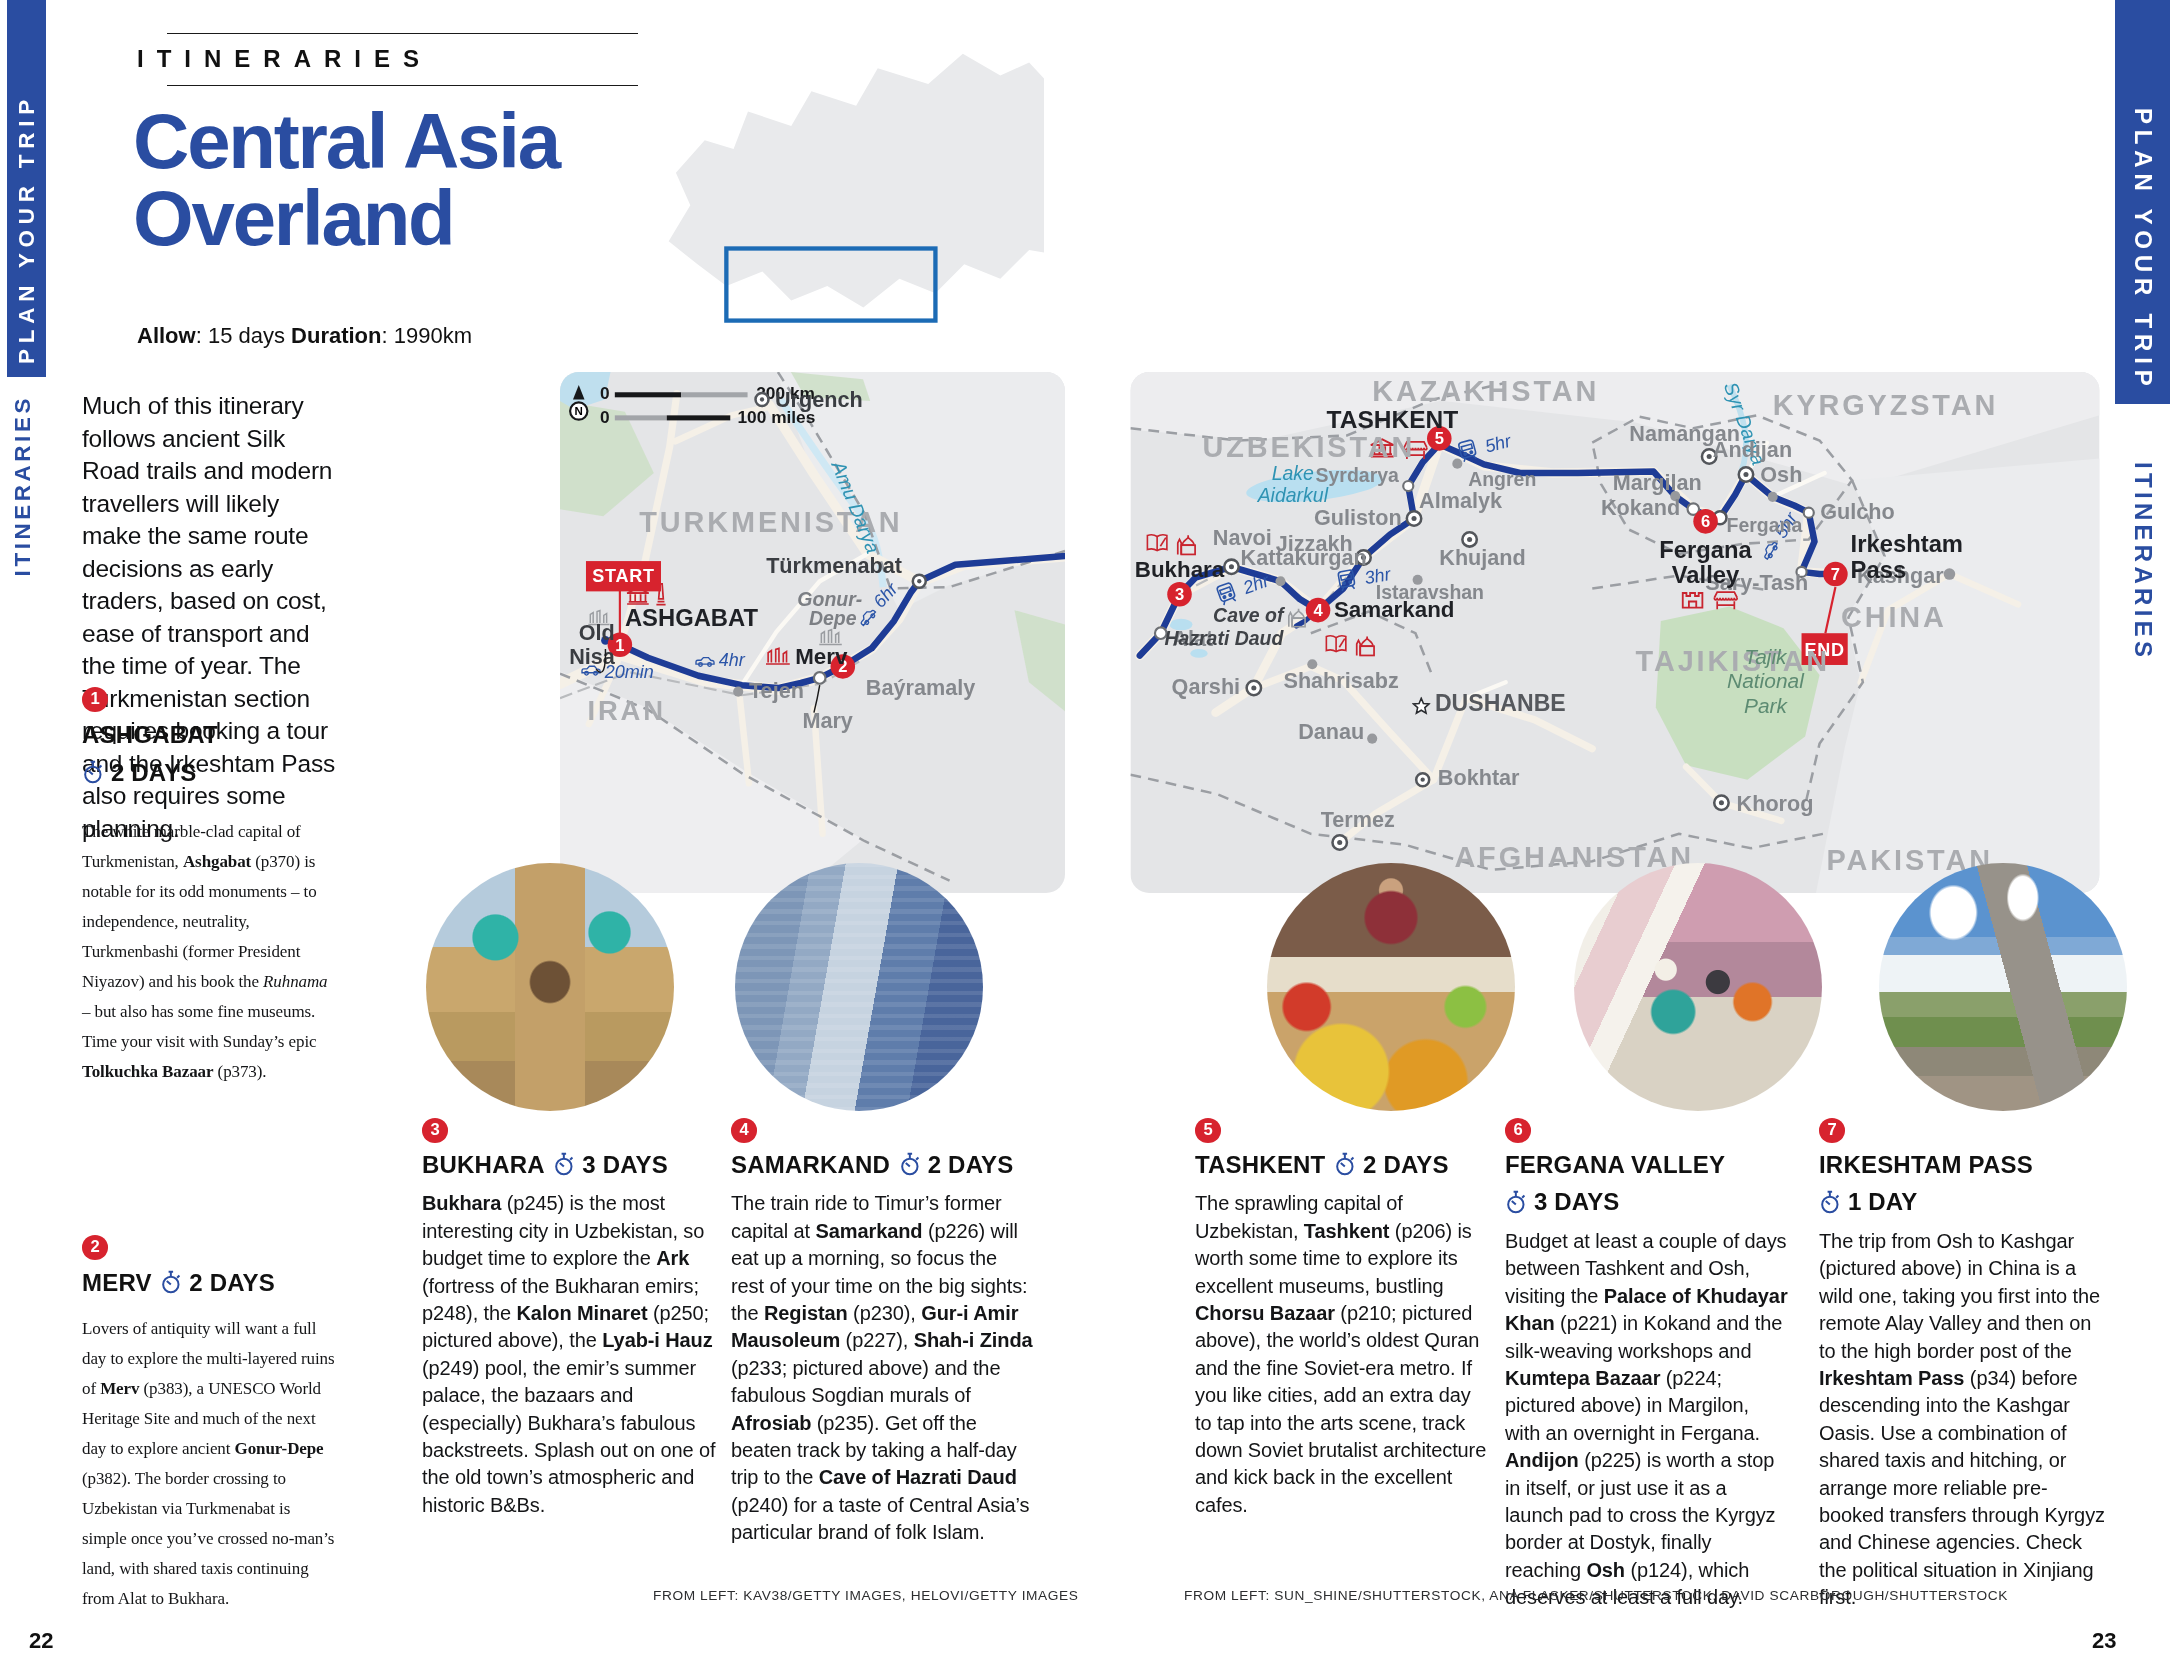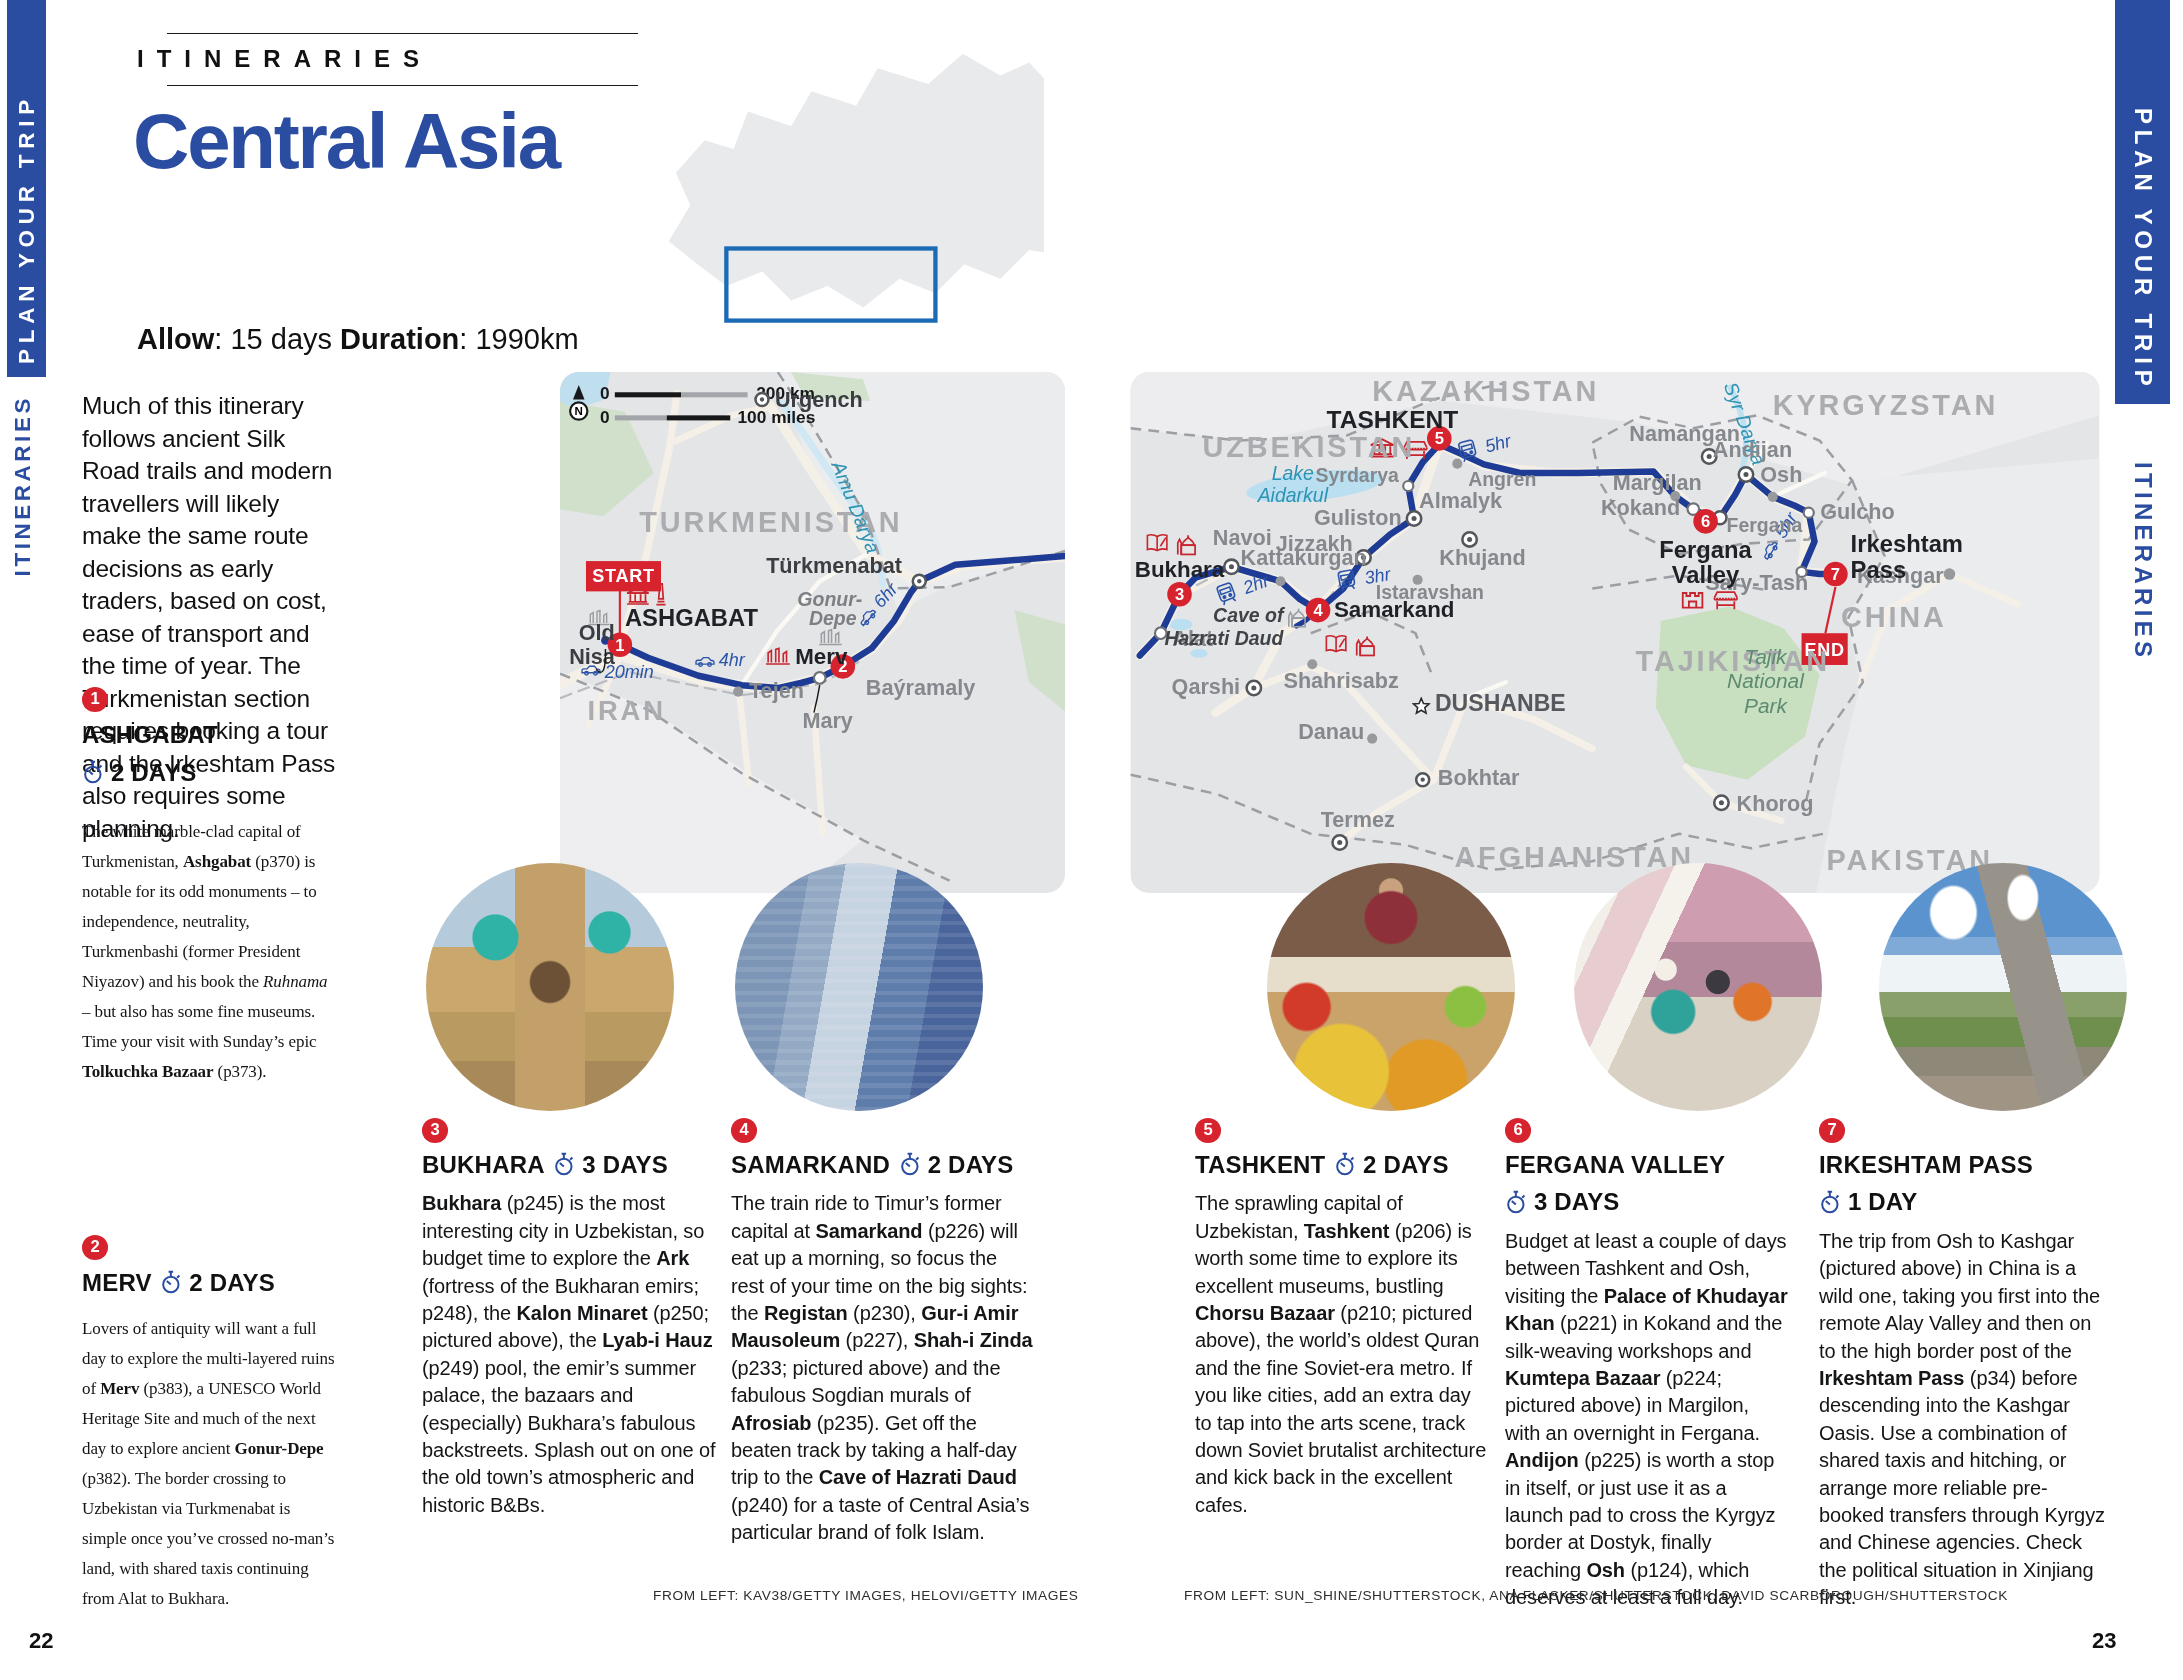--- a/index.html
+++ b/index.html
@@ -10,21 +10,21 @@
   .tab{background:#2a4da1;display:flex;flex-direction:column;justify-content:flex-end;align-items:center;}
   .vup{writing-mode:vertical-rl;transform:rotate(180deg);}
   .vdown{writing-mode:vertical-rl;}
   .tab span{color:#fff;font-weight:bold;font-size:22.4px;letter-spacing:5.8px;white-space:nowrap;}
   .vlabel span{color:#2a4da1;font-weight:bold;font-size:22.4px;letter-spacing:3.6px;white-space:nowrap;}
   .vlabel{display:flex;align-items:center;justify-content:flex-start;}
   
   .rule{background:#1a1a1a;height:1.4px;}
   .kicker{font-size:24px;font-weight:bold;letter-spacing:13px;color:#111;}
   .title{font-size:78px;line-height:77px;font-weight:bold;color:#2a4da1;letter-spacing:-2.2px;}
-  .allow{font-size:29px;color:#111;}
+  .allow{font-size:22px;color:#111;}
   .allow b{font-weight:bold;}
   .intro{font-size:24.5px;line-height:32.5px;letter-spacing:-0.2px;color:#101113;}
   
   .badge{width:26px;height:24.5px;border-radius:50%;background:#d7232e;color:#fff;
          display:flex;align-items:center;justify-content:center;
          font-size:16.6px;font-weight:bold;}
   .sec-h{font-size:24px;font-weight:bold;color:#111;line-height:29px;margin-top:8.7px;
          display:flex;align-items:center;gap:8.7px;flex-wrap:wrap;letter-spacing:0.2px;}
   .durwrap{display:inline-flex;align-items:center;gap:7.2px;}
   .sw{width:21.7px;height:24.5px;color:#2a4da1;flex:0 0 auto;}
@@ -191,20 +191,21 @@
 </div>
 <div class="abs vlabel" style="right:13px;top:425px;width:55px;height:274px;justify-content:center">
   <span class="vdown" style="font-size:24px;letter-spacing:4.3px">ITINERARIES</span>
 </div>
 
 <div class="abs rule" style="left:167px;top:33px;width:471px"></div>
 <div class="abs kicker" style="left:137px;top:45px">ITINERARIES</div>
 <div class="abs rule" style="left:167px;top:85px;width:471px"></div>
 <div class="abs title" style="left:133px;top:103px">
   <div>Central Asia</div>
+  <div>Overland</div>
 </div>
 <div class="abs allow" style="left:137px;top:323px">
   <b>Allow</b><span>: 15 days </span><b>Duration</b><span>: 1990km</span>
 </div>
 
 <svg class="map" style="left:625px;top:25px" width="419" height="310" viewBox="0 0 580 430">
   <path fill="#e9eaec" d="M60,300 L90,250 L70,205 L110,160 L150,172 L170,120 L230,140 L258,92 L320,112 L350,60 L420,82 L468,40 L520,70 L560,52 L600,95 L640,75 L665,115 L700,160 L680,215 L640,232 L660,282 L620,322 L560,312 L520,352 L470,332 L430,372 L380,352 L330,392 L280,362 L230,382 L190,342 L140,362 L100,332 Z"></path>
   <rect x="140" y="310" width="290" height="100" fill="none" stroke="#1c6bb5" stroke-width="6"></rect>
 </svg>
 

